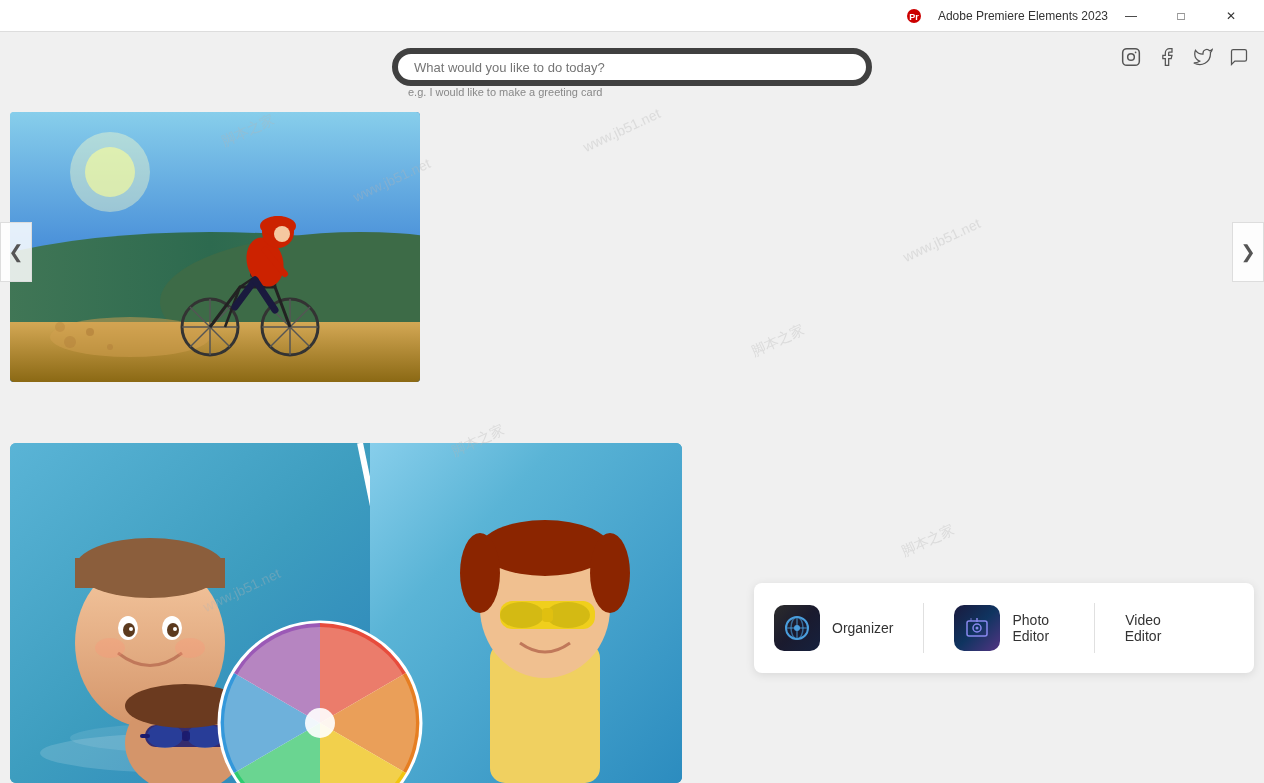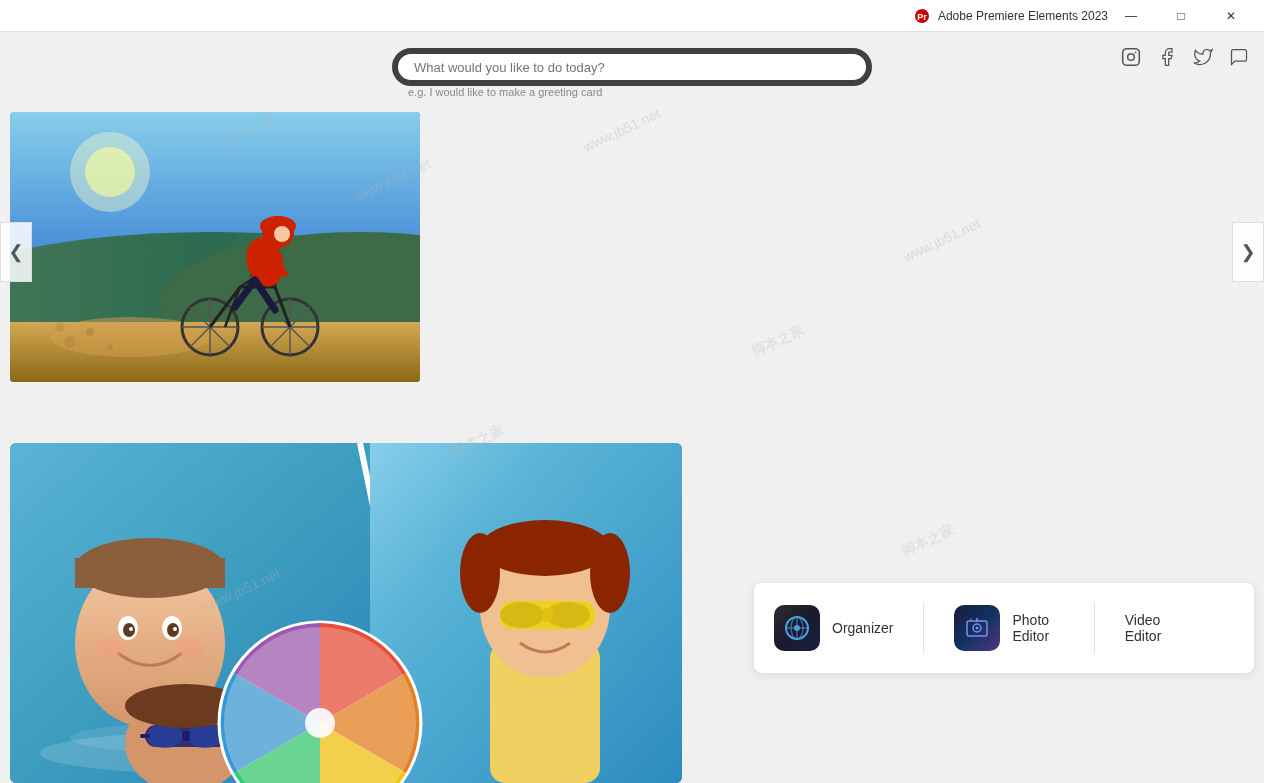--- a/index.html
+++ b/index.html
@@ -27,20 +27,21 @@
       align-items: center;
       gap: 8px;
     }
     .title-bar-icon {
       width: 16px;
       height: 16px;
     }
     .title-bar-title {
       font-size: 12px;
       color: #333;
+      margin-left: 8px;
     }
     .title-bar-controls {
       display: flex;
       gap: 4px;
     }
     .title-bar-btn {
       width: 46px;
       height: 32px;
       display: flex;
       align-items: center;
@@ -177,20 +178,21 @@
       padding: 0 20px;
       gap: 30px;
     }
 
     .app-item {
       display: flex;
       align-items: center;
       gap: 12px;
       cursor: pointer;
       flex: 1;
+      text-align: center;
     }
 
     .app-icon {
       width: 46px;
       height: 46px;
       border-radius: 10px;
       display: flex;
       align-items: center;
       justify-content: center;
       flex-shrink: 0;

